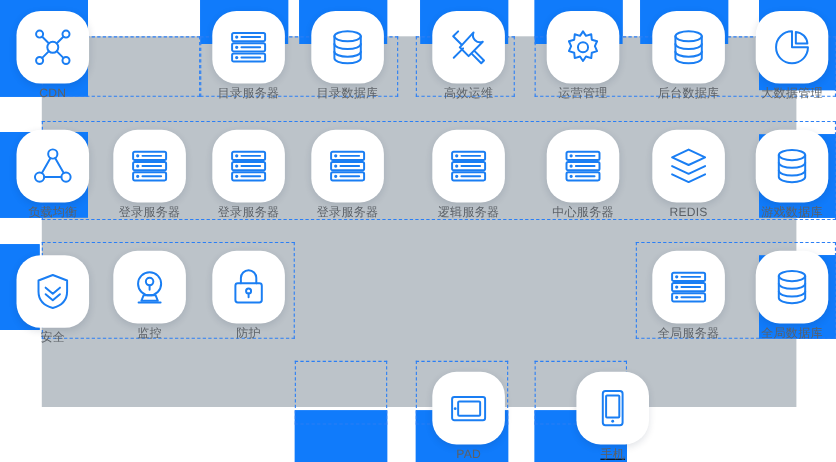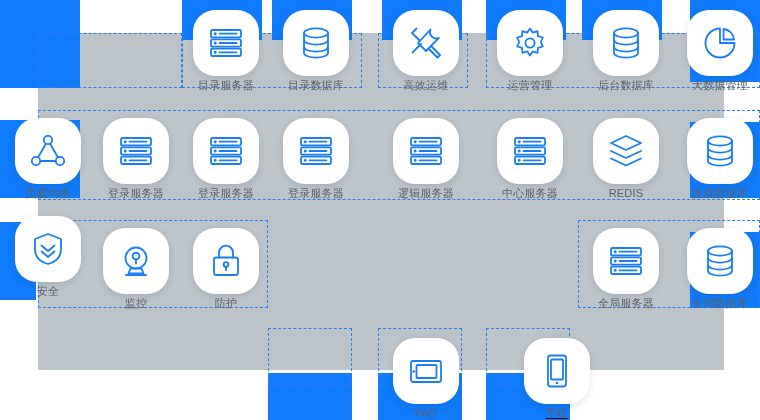--- a/index.html
+++ b/index.html
@@ -93,20 +93,35 @@
     <div class="group-box" style="left: 38px; top: 33px; width: 144px; height: 55px; border-color: rgb(43, 127, 245);"></div>
     <div class="group-box" style="left: 182px; top: 33px; width: 180px; height: 55px; border-color: rgb(43, 127, 245);"></div>
     <div class="group-box" style="left: 378px; top: 33px; width: 90px; height: 55px; border-color: rgb(43, 127, 245);"></div>
     <div class="group-box" style="left: 486px; top: 33px; width: 274px; height: 55px; border-color: rgb(43, 127, 245);"></div>
     <div class="group-box" style="left: 38px; top: 110px; width: 722px; height: 90px; border-color: rgb(43, 127, 245);"></div>
     <div class="group-box" style="left: 38px; top: 220px; width: 230px; height: 88px; border-color: rgb(43, 127, 245);"></div>
     <div class="group-box" style="left: 578px; top: 220px; width: 182px; height: 88px; border-color: rgb(43, 127, 245);"></div>
     <div class="group-box" style="left: 268px; top: 328px; width: 84px; height: 58px; border-color: rgb(43, 127, 245);"></div>
     <div class="group-box" style="left: 378px; top: 328px; width: 84px; height: 58px; border-color: rgb(43, 127, 245);"></div>
     <div class="group-box" style="left: 486px; top: 328px; width: 84px; height: 58px; border-color: rgb(43, 127, 245);"></div>
+    <div class="node" style="left: 12px; top: 10px;">
+      <div class="card">
+        <span>
+          <svg width="38" height="38" viewBox="0 0 38 38" fill="none" stroke="#1a7ef3" stroke-width="1.8" stroke-linecap="round" stroke-linejoin="round">
+            <circle cx="19" cy="19" r="5"></circle>
+            <circle cx="7" cy="7" r="3.2"></circle>
+            <circle cx="31" cy="7" r="3.2"></circle>
+            <circle cx="7" cy="31" r="3.2"></circle>
+            <circle cx="31" cy="31" r="3.2"></circle>
+            <path d="M9.4 9.4 15.3 15.3M28.6 9.4 22.7 15.3M9.4 28.6 15.3 22.7M28.6 28.6 22.7 22.7"></path>
+          </svg>
+        </span>
+      </div>
+      <div class="caption" style="color: rgb(91, 96, 102);">CDN</div>
+    </div>
     <div class="node" style="left: 190px; top: 10px;">
       <div class="card">
         <span>
           <svg width="38" height="38" viewBox="0 0 38 38" fill="none" stroke="#1a7ef3" stroke-width="1.8" stroke-linecap="round" stroke-linejoin="round">
             <rect x="4" y="6" width="30" height="7.4" rx="1.4"></rect>
             <rect x="4" y="15.3" width="30" height="7.4" rx="1.4"></rect>
             <rect x="4" y="24.6" width="30" height="7.4" rx="1.4"></rect>
             <path d="M8.2 9.7h.01M8.2 19h.01M8.2 28.3h.01" stroke-width="3"></path>
             <path d="M12.5 9.7h17M12.5 19h17M12.5 28.3h17"></path>
           </svg>
@@ -276,21 +291,21 @@
           <svg width="38" height="38" viewBox="0 0 38 38" fill="none" stroke="#1a7ef3" stroke-width="1.8" stroke-linecap="round" stroke-linejoin="round">
             <ellipse cx="19" cy="9" rx="12" ry="4.6"></ellipse>
             <path d="M7 9v20c0 2.5 5.4 4.6 12 4.6s12-2.1 12-4.6V9"></path>
             <path d="M7 16c0 2.5 5.4 4.6 12 4.6S31 18.5 31 16"></path>
             <path d="M7 23c0 2.5 5.4 4.6 12 4.6S31 25.5 31 23"></path>
           </svg>
         </span>
       </div>
       <div class="caption" style="color: rgb(91, 96, 102);">游戏数据库</div>
     </div>
-    <div class="node" style="left: 12px; top: 216px;">
+    <div class="node" style="left: 12px; top: 232px;">
       <div class="card">
         <span>
           <svg width="38" height="38" viewBox="0 0 38 38" fill="none" stroke="#1a7ef3" stroke-width="1.8" stroke-linecap="round" stroke-linejoin="round">
             <path d="M19 4 32 9v10c0 8-5.6 13-13 15-7.4-2-13-7-13-15V9z"></path>
             <path d="M12.5 15.5 19 21l6.5-5.5M12.5 21.5 19 27l6.5-5.5"></path>
           </svg>
         </span>
       </div>
       <div class="caption" style="color: rgb(91, 96, 102);">安全</div>
     </div>

